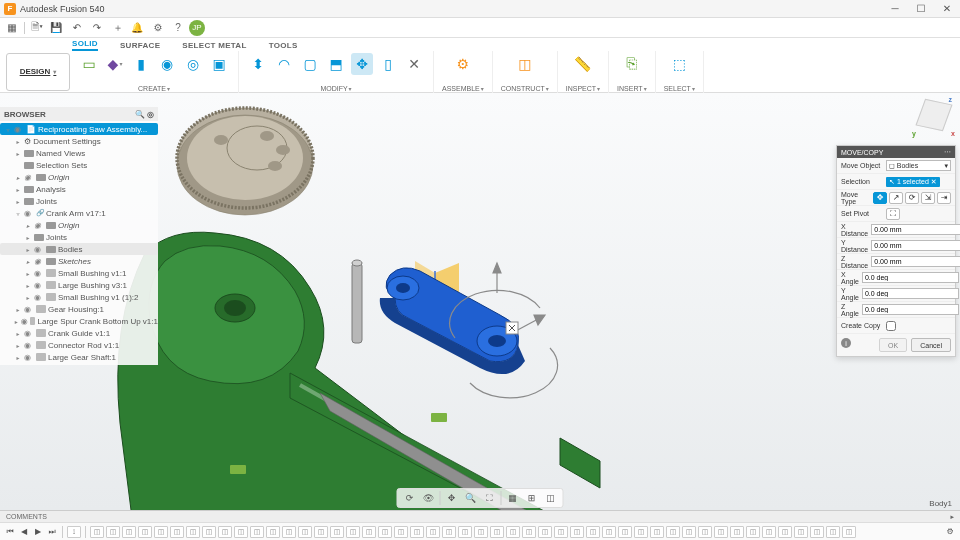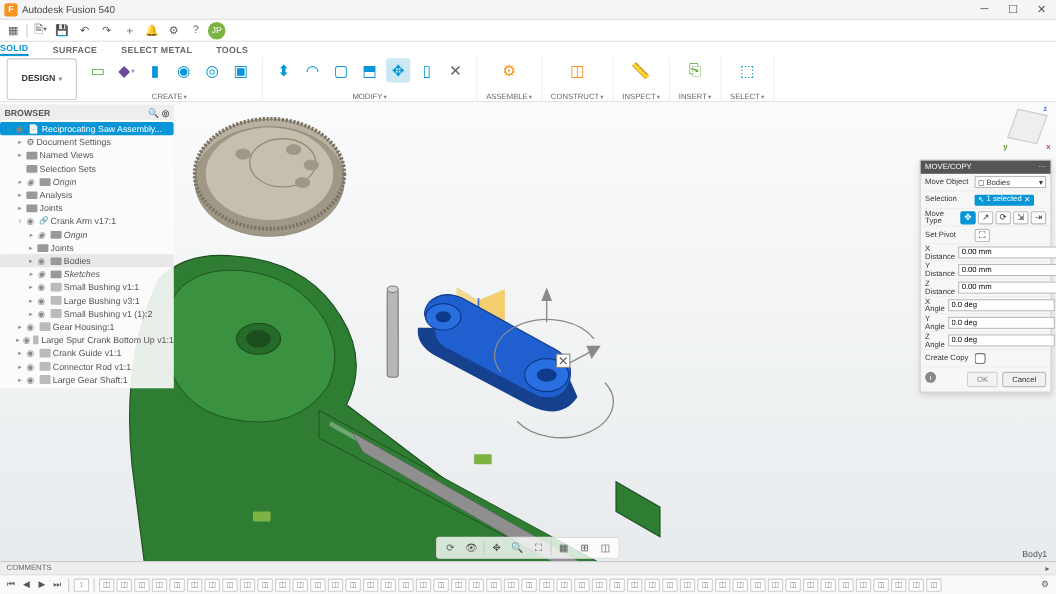--- a/index.html
+++ b/index.html
@@ -15,34 +15,34 @@
   .qat { height: 20px; display: flex; align-items: center; padding: 0 4px; gap: 4px; border-bottom: 1px solid #e0e0e0; }
   .qat-btn { width: 16px; height: 16px; display: flex; align-items: center; justify-content: center; font-size: 10px; color: #555; cursor: pointer; border-radius: 2px; }
   .qat-sep { width: 1px; height: 12px; background: #ccc; }
   .doc-tab { flex: 1; display: flex; justify-content: center; align-items: center; gap: 4px; font-size: 9px; color: #555; }
   .doc-tab-cube { width: 10px; height: 10px; background: #888; border-radius: 1px; }
   .qat-right { display: flex; gap: 2px; align-items: center; }
   .qat-r-btn { width: 18px; height: 16px; display: flex; align-items: center; justify-content: center; font-size: 10px; color: #666; border-radius: 2px; cursor: pointer; }
   .avatar { width: 16px; height: 16px; background: #7cb342; border-radius: 50%; color: #fff; font-size: 8px; display: flex; align-items: center; justify-content: center; }
 
   
-  .ribbon-tabs { height: 13px; display: flex; gap: 22px; font-size: 8px; color: #666; align-items: flex-end; font-weight: 600; letter-spacing: 0.3px; }
+  .ribbon-tabs { height: 13px; display: flex; gap: 22px; padding-left: 72px; font-size: 8px; color: #666; align-items: flex-end; font-weight: 600; letter-spacing: 0.3px; }
   .ribbon-tab { cursor: pointer; padding-bottom: 1px; }
   .ribbon-tab.active { color: #0696d7; border-bottom: 2px solid #0696d7; }
   .ribbon-body { height: 42px; display: flex; align-items: center; border-bottom: 1px solid #ddd; position: relative; }
-  .design-box { width: 64px; height: 38px; margin-left: 6px; border: 1px solid #ccc; border-radius: 3px; display: flex; align-items: center; justify-content: center; font-size: 8px; color: #333; font-weight: bold; gap: 2px; cursor: pointer; background: #fff; }
+  .design-box { width: 64px; height: 38px; margin-left: 6px; border: 1px solid #ccc; border-radius: 3px; display: flex; align-items: center; justify-content: center; font-size: 8px; color: #333; font-weight: bold; gap: 2px; cursor: pointer; background: #fff; text-decoration: underline; }
   .rib-group { display: flex; flex-direction: column; align-items: center; padding: 0 8px; height: 42px; justify-content: space-between; border-right: 1px solid #eee; }
   .rib-icons { display: flex; gap: 4px; align-items: center; padding-top: 2px; }
   .rib-ic { width: 22px; height: 22px; border-radius: 3px; display: flex; align-items: center; justify-content: center; font-size: 14px; cursor: pointer; }
   .rib-label { font-size: 7px; color: #666; padding-bottom: 1px; }
   .dd::after { content: "▾"; font-size: 6px; color: #888; margin-left: 1px; }
 
   
   .main { position: relative; height: 417px; display: flex; }
-  .browser { width: 158px; background: rgba(252,252,252,0.9); font-size: 8px; color: #555; display: flex; flex-direction: column; position: absolute; left: 0; top: 2px; z-index: 5; }
+  .browser { width: 158px; background: rgba(252,252,252,0.9); font-size: 8px; color: #555; display: flex; flex-direction: column; position: absolute; left: 0; top: 14px; z-index: 5; }
   .browser-head { height: 14px; background: #eee; display: flex; align-items: center; padding: 0 4px; font-size: 8px; font-weight: bold; justify-content: space-between; }
   .browser-head-r { display: flex; gap: 2px; }
   .tree { padding: 2px 0; overflow: hidden; }
   .tree-row { display: flex; align-items: center; height: 12px; gap: 2px; padding-left: 4px; cursor: pointer; white-space: nowrap; }
   .tree-row.sel { background: #0696d7; color: #fff; border-radius: 2px; }
   .tree-row.ital { font-style: italic; }
   .tri { width: 8px; font-size: 6px; color: #888; text-align: center; }
   .eye { width: 10px; font-size: 8px; color: #888; }
   .cube { width: 10px; height: 8px; background: #bbb; border-radius: 1px; }
   .folder { width: 10px; height: 7px; background: #999; border-radius: 1px; }

